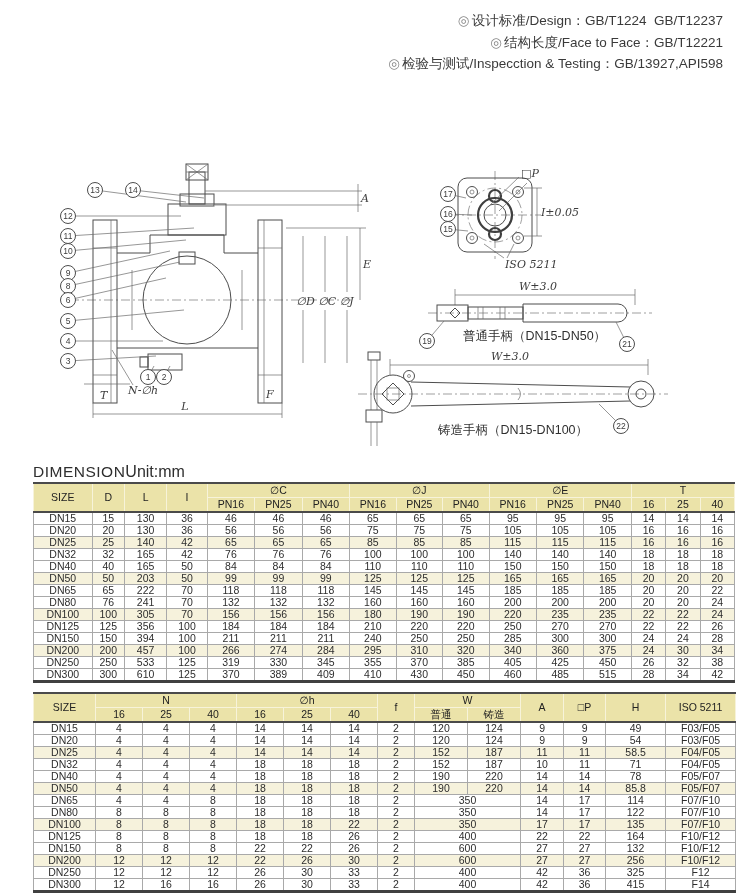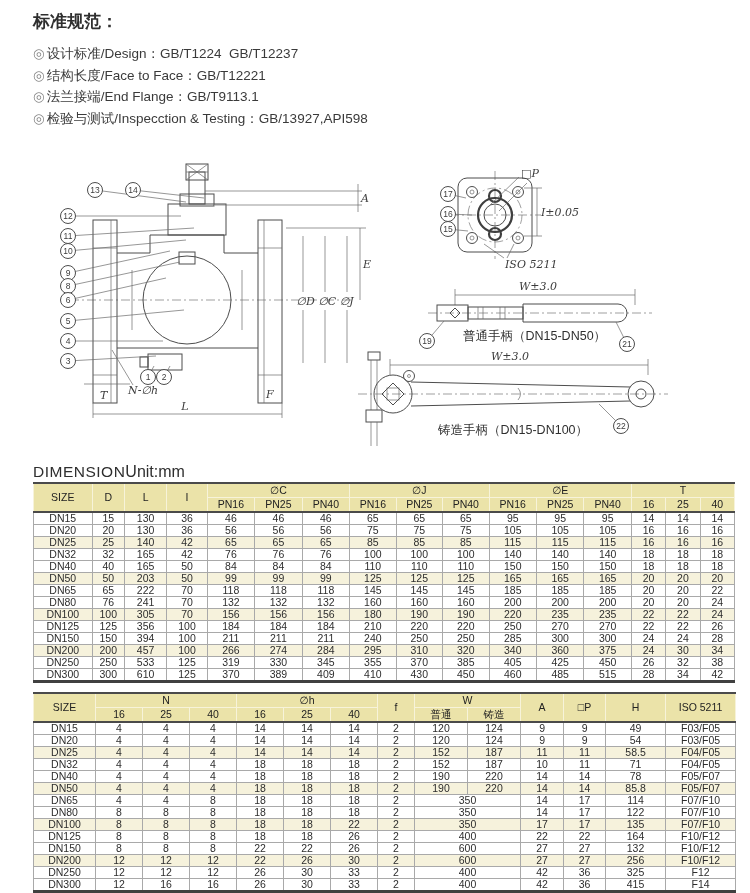--- a/index.html
+++ b/index.html
@@ -1,21 +1,21 @@
 <!DOCTYPE html>
 <html><head>
 <meta charset="utf-8">
 <style>
   html,body{margin:0;padding:0;background:#fff;}
   #page{position:relative;width:750px;height:893px;background:#fff;overflow:hidden;
         font-family:"Liberation Sans",sans-serif;color:#333;}
   
   #spec{position:absolute;left:33px;top:10px;width:690px;}
   #spec .title{font-size:17px;font-weight:bold;color:#2f2f2f;margin-bottom:10px;}
-  #spec .line{font-size:13.5px;color:#3a3a3a;line-height:21.5px;white-space:pre;}
+  #spec .line{font-size:13.5px;color:#3a3a3a;line-height:21.5px;white-space:pre;text-align:right;}
   #spec .line .bullet{color:#8a8a8a;margin-right:2px;}
   
   #drw{position:absolute;left:0;top:158px;width:750px;height:302px;}
   .ln{fill:none;stroke:#4d4d4d;stroke-width:1;}
   .thin{fill:none;stroke:#6a6a6a;stroke-width:0.7;}
   .cl{fill:none;stroke:#777;stroke-width:0.7;stroke-dasharray:9 3 2 3;}
   .thick{fill:none;stroke:#3f3f3f;stroke-width:2.2;}
   text.dim{font:italic 11px "DejaVu Serif",serif;fill:#3c3c3c;}
   text.cap{font:12.5px "Liberation Sans",sans-serif;fill:#2f2f2f;}
   text.co{font:8.5px "Liberation Sans",sans-serif;fill:#3c3c3c;}
@@ -33,25 +33,23 @@
   .dimtable td{border:1px solid #a9a9a9;font-size:10.5px;height:11px;line-height:11px;padding:0;text-align:center;}
   .dimtable thead{border-bottom:2px solid #4a4a4a;border-radius:14px;}
   .dimtable tr.alt td{background:#F6F2DC;}
 </style>
 </head>
 <body>
 
 <div id="page">
 
   <div id="spec">
-    <div class="title">标准规范：</div>
     <div id="speclines">
         <div class="line"><span class="bullet">◎</span>设计标准/Design：GB/T1224  GB/T12237</div>
         <div class="line"><span class="bullet">◎</span>结构长度/Face to Face：GB/T12221</div>
-        <div class="line"><span class="bullet">◎</span>法兰接端/End Flange：GB/T9113.1</div>
         <div class="line"><span class="bullet">◎</span>检验与测试/Inspecction &amp; Testing：GB/13927,API598</div>
       </div>
   </div>
 
   <svg id="drw" viewBox="0 0 750 302">
 
     <g>
       <line class="cl" x1="70" y1="142" x2="352" y2="142"></line>
 
       <rect class="ln" x="93" y="62" width="24" height="183"></rect>

